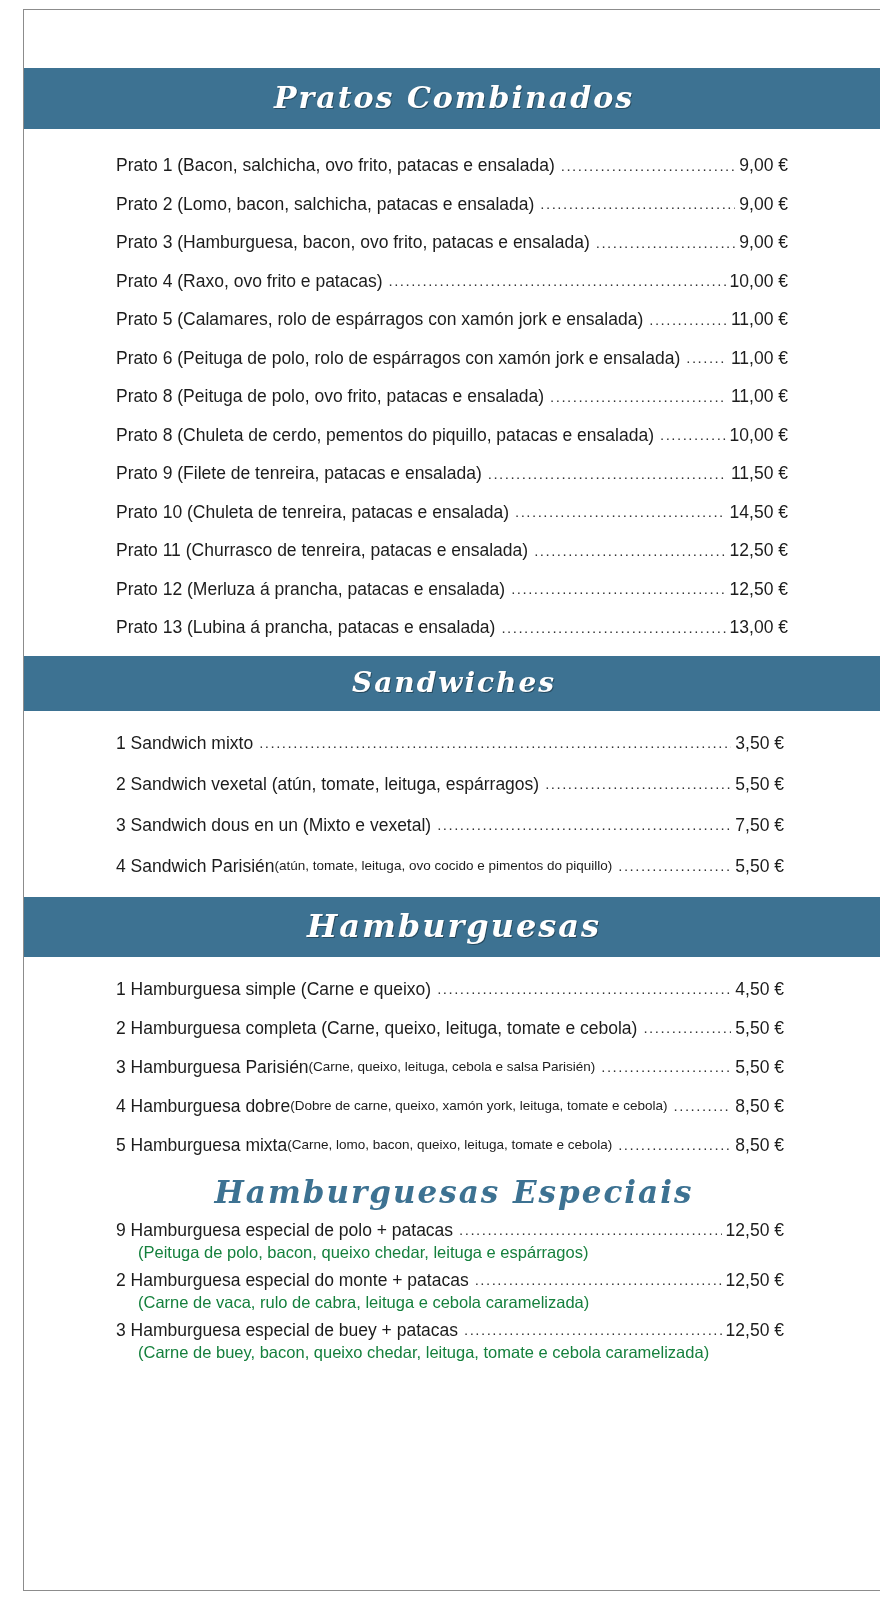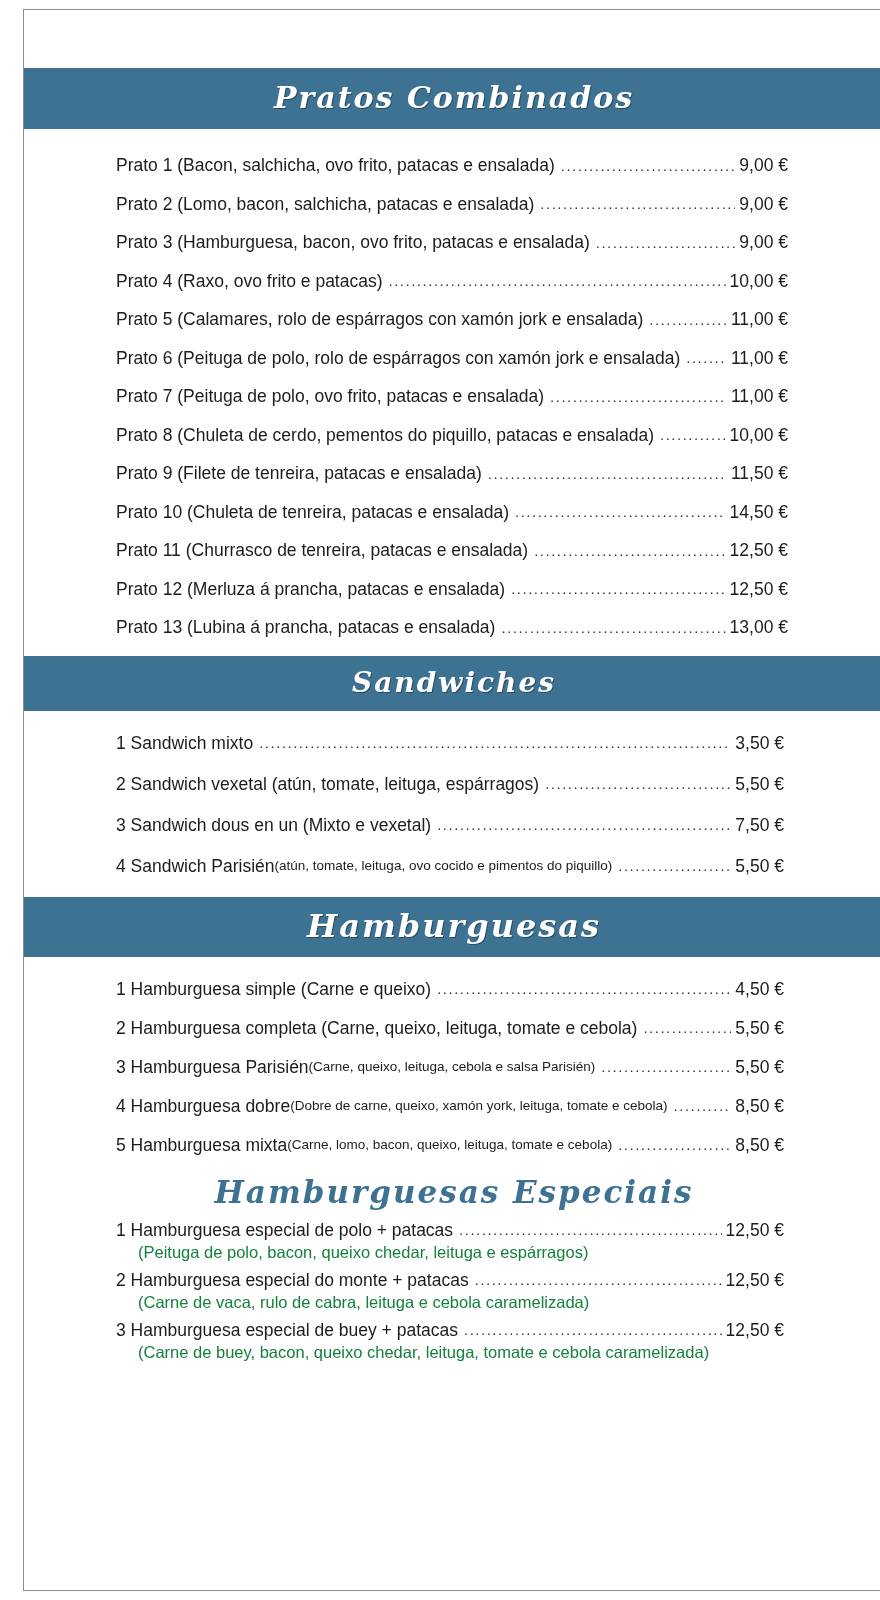--- a/index.html
+++ b/index.html
@@ -163,21 +163,21 @@
         <span class="name">Prato 5 (Calamares, rolo de espárragos con xamón jork e ensalada)</span>
         <span class="dots">............................................................................................................................</span>
         <span class="price">11,00 €</span>
       </li>
       <li class="row">
         <span class="name">Prato 6 (Peituga de polo, rolo de espárragos con xamón jork e ensalada)</span>
         <span class="dots">............................................................................................................................</span>
         <span class="price">11,00 €</span>
       </li>
       <li class="row">
-        <span class="name">Prato 7 (Peituga de polo, ovo frito, patacas e ensalada)</span>
+        <span class="name">Prato 8 (Peituga de polo, ovo frito, patacas e ensalada)</span>
         <span class="dots">............................................................................................................................</span>
         <span class="price">11,00 €</span>
       </li>
       <li class="row">
         <span class="name">Prato 8 (Chuleta de cerdo, pementos do piquillo, patacas e ensalada)</span>
         <span class="dots">............................................................................................................................</span>
         <span class="price">10,00 €</span>
       </li>
       <li class="row">
         <span class="name">Prato 9 (Filete de tenreira, patacas e ensalada)</span>
@@ -263,21 +263,21 @@
         <span class="name">5 Hamburguesa mixta</span>
         <span class="sub"> (Carne, lomo, bacon, queixo, leituga, tomate e cebola)</span>
         <span class="dots">............................................................................................................................</span>
         <span class="price">8,50 €</span>
       </li>
     </ul>
 
   <div class="subhead">Hamburguesas Especiais</div>
   <div id="especiais-list">
       <li class="row">
-        <span class="name">1 Hamburguesa especial de polo + patacas</span>
+        <span class="name">9 Hamburguesa especial de polo + patacas</span>
         <span class="dots">............................................................................................................................</span>
         <span class="price">12,50 €</span>
       </li>
       <div class="desc">(Peituga de polo, bacon, queixo chedar, leituga e espárragos)</div>
       <li class="row">
         <span class="name">2 Hamburguesa especial do monte + patacas</span>
         <span class="dots">............................................................................................................................</span>
         <span class="price">12,50 €</span>
       </li>
       <div class="desc">(Carne de vaca, rulo de cabra, leituga e cebola caramelizada)</div>

